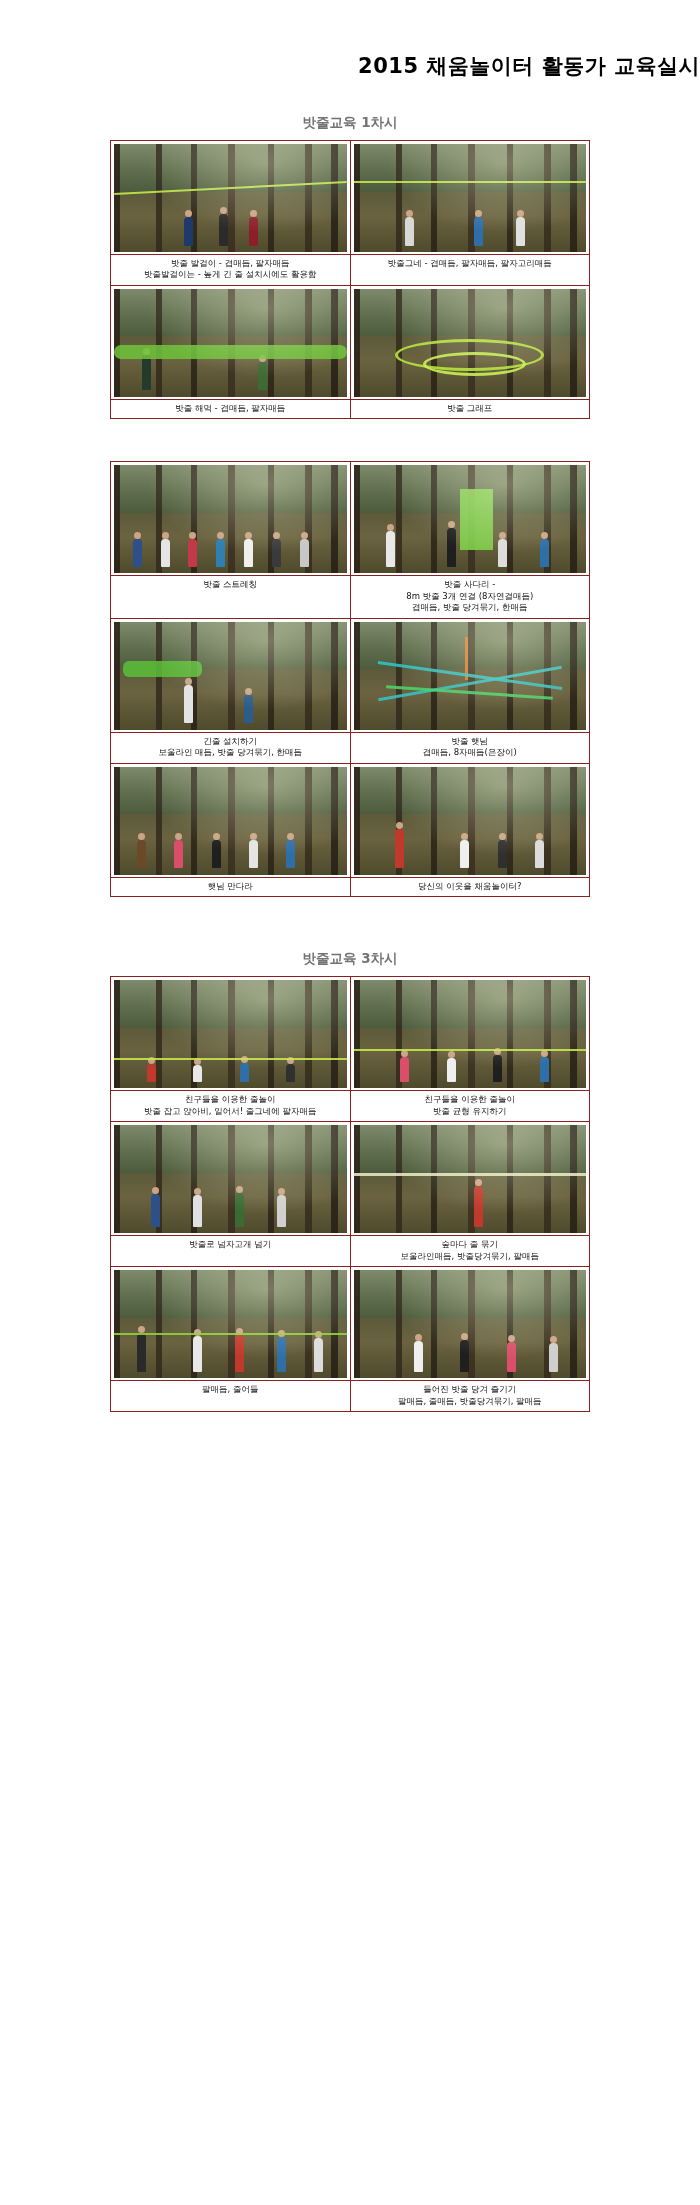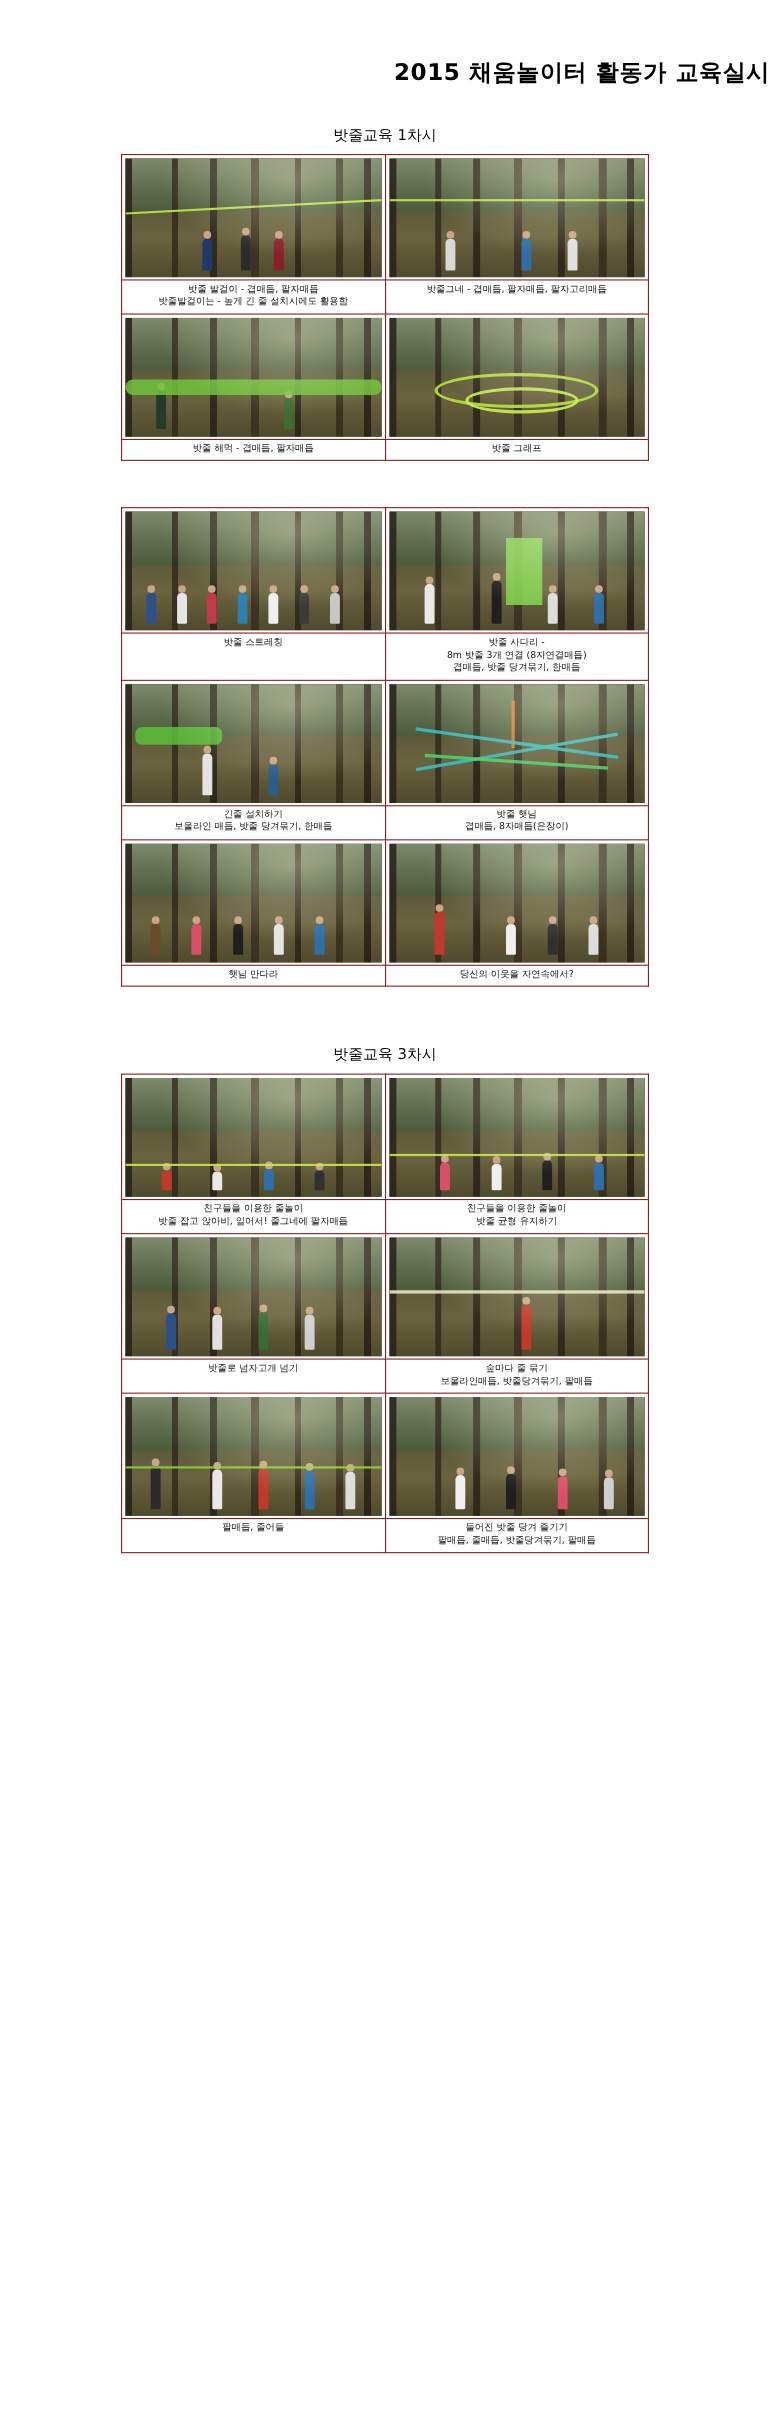--- a/index.html
+++ b/index.html
@@ -43,22 +43,22 @@
   .intro p + p {
     margin-top: 22px;
   }
 
   .section {
     margin-top: 28px;
   }
   .section-title {
     text-align: center;
     font-size: 13.5px;
-    font-weight: normal;
-    color: #000000;
+    font-weight: bold;
+    color: #737373;
     margin: 0 0 8px 0;
     font-family: "DejaVu Sans", sans-serif;
   }
 
   .grid {
     width: 480px;
     margin: 0 auto;
     border: 1px solid #8a1f1f;
     border-collapse: collapse;
     background: #fff;
@@ -360,21 +360,21 @@
               <div class="people">
                 <i style="left:18%;background:#c0392b;height:86%;"></i>
                 <i style="left:46%;background:#efefef;"></i>
                 <i style="left:62%;background:#2f2f2f;"></i>
                 <i style="left:78%;background:#dcdcdc;"></i>
               </div>
               <div class="glow"></div>
             </div>
           </div>
           <div class="caption">
-            <span>당신의 이웃을 자연속에서?</span>
+            <span>당신의 이웃을 채움놀이터?</span>
           </div>
         </td>
       </tr>
     </tbody>
       </table>
   </div>
 
   <div class="gap-lg"></div>
 
   <div class="section" style="margin-top:11px;">

